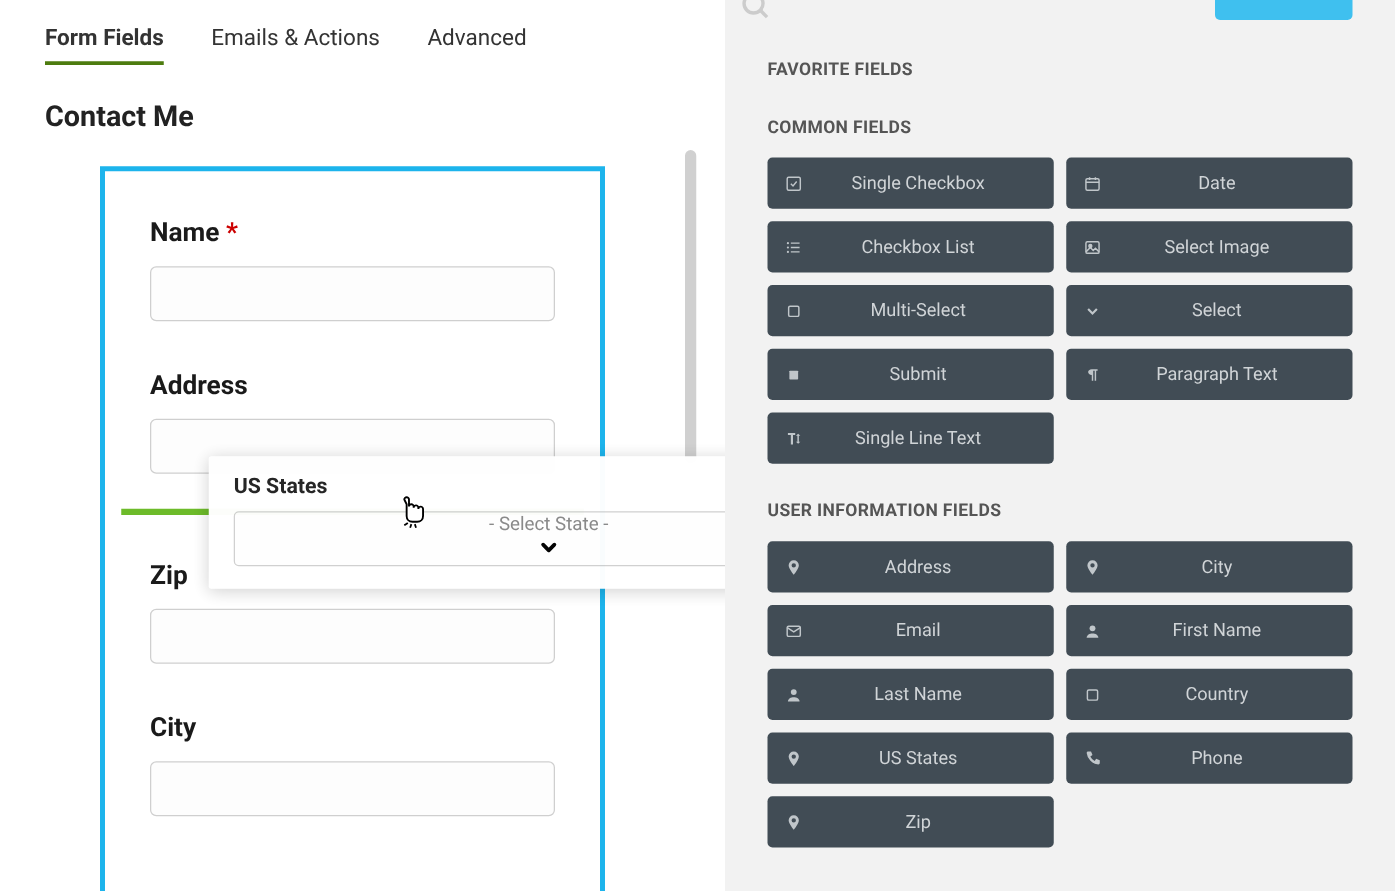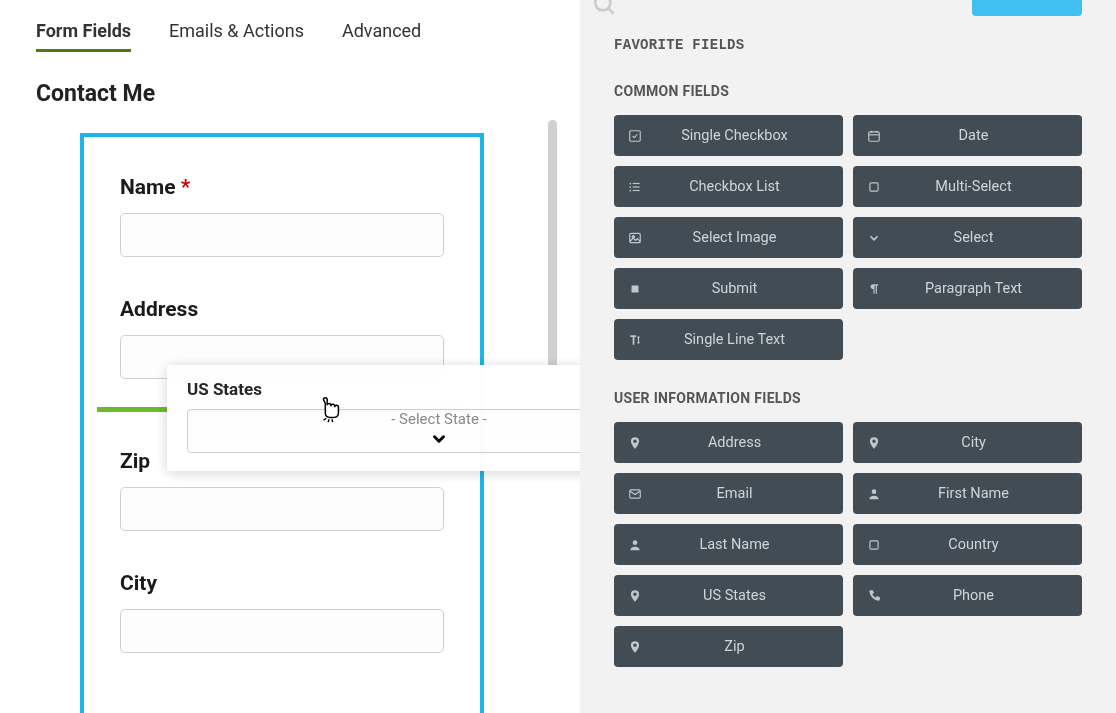--- a/index.html
+++ b/index.html
@@ -171,22 +171,21 @@
     }
     .section-header {
       font-size: 14px;
       font-weight: 700;
       letter-spacing: 0.3px;
       color: #555;
       margin-top: 30px;
       margin-bottom: 14px;
     }
     .section-header.first {
-      margin-top: 37px;
-      font-family: Liberation Mono, monospace;
+      margin-top: 48px;
     }
     .field-grid {
       display: grid;
       grid-template-columns: 1fr 1fr;
       gap: 10px;
       margin-top: 16px;
     }
     .field-chip {
       display: flex;
       align-items: center;
@@ -326,37 +325,37 @@
               <circle cx="4" cy="6" r="1.5"></circle>
               <circle cx="4" cy="12" r="1.5"></circle>
               <circle cx="4" cy="18" r="1.5"></circle>
             </svg>
           </div>
           <div class="chip-label">Checkbox List</div>
         </div>
         <div class="field-chip">
           <div class="chip-icon">
             <svg width="14" height="14" viewBox="0 0 24 24" fill="none" stroke="currentColor" stroke-width="2">
-              <rect x="5" y="5" width="14" height="14" rx="2"></rect>
-            </svg>
-          </div>
-          <div class="chip-label">Multi-Select</div>
-        </div>
-        <div class="field-chip">
-          <div class="chip-icon">
-            <svg width="14" height="14" viewBox="0 0 24 24" fill="none" stroke="currentColor" stroke-width="2">
               <rect x="3" y="4" width="18" height="16" rx="2"></rect>
               <circle cx="9" cy="10" r="2" fill="currentColor"></circle>
               <path d="M3 18l6-6 4 4 3-3 5 5"></path>
             </svg>
           </div>
           <div class="chip-label">Select Image</div>
         </div>
         <div class="field-chip">
           <div class="chip-icon">
+            <svg width="14" height="14" viewBox="0 0 24 24" fill="none" stroke="currentColor" stroke-width="2">
+              <rect x="5" y="5" width="14" height="14" rx="2"></rect>
+            </svg>
+          </div>
+          <div class="chip-label">Multi-Select</div>
+        </div>
+        <div class="field-chip">
+          <div class="chip-icon">
             <svg width="14" height="14" viewBox="0 0 24 24" fill="none" stroke="currentColor" stroke-width="3">
               <polyline points="6 9 12 15 18 9"></polyline>
             </svg>
           </div>
           <div class="chip-label">Select</div>
         </div>
         <div class="field-chip">
           <div class="chip-icon">
             <svg width="14" height="14" viewBox="0 0 24 24" fill="currentColor">
               <rect x="6" y="6" width="12" height="12" rx="1"></rect>

